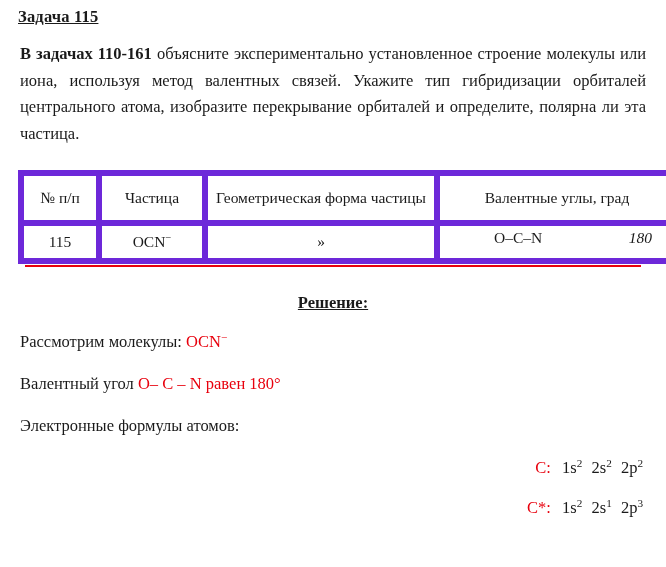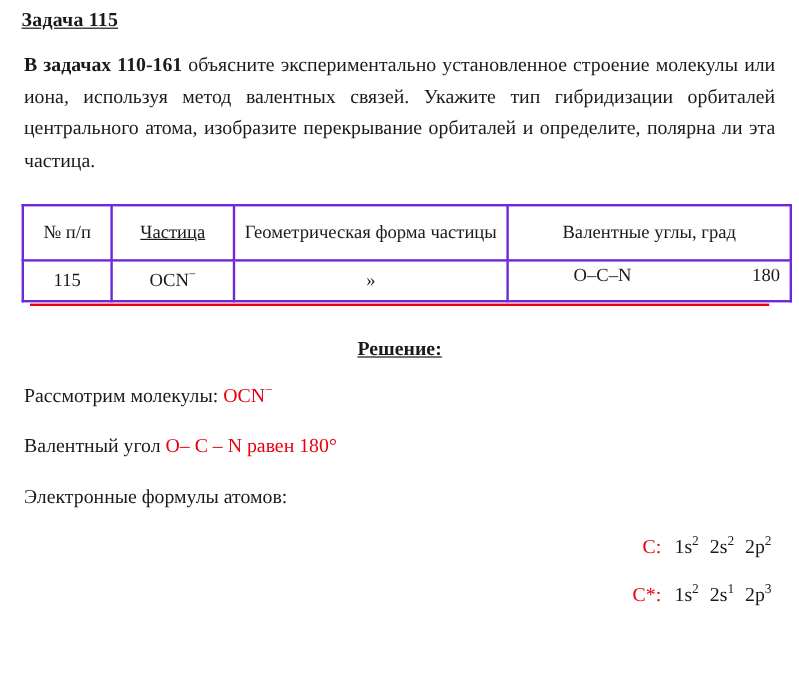--- a/index.html
+++ b/index.html
@@ -41,50 +41,51 @@
     font-weight: bold;
   }
   table.task-table {
     border-collapse: collapse;
     width: 616px;
     margin: 22px auto 0 auto;
     table-layout: fixed;
   }
   table.task-table th,
   table.task-table td {
-    border: 2px solid #6d28d9;
+    border: 6px solid #6d28d9;
     text-align: center;
     vertical-align: middle;
     font-size: 15.5px;
     padding: 3px 2px;
   }
   table.task-table th {
     font-weight: normal;
     height: 38px;
     line-height: 1.15;
   }
   table.task-table td {
     height: 26px;
   }
   .col-num { width: 68px; }
-  .col-part { width: 96px; text-decoration: underline; }
+  .col-part { width: 96px; }
   .col-form { width: 222px; font-family: Liberation Serif, serif; }
   .col-ang { width: 230px; }
   .ang-cell {
     position: relative;
   }
   .ang-left {
     position: absolute;
     left: 54px;
     top: 3px;
   }
   .ang-right {
     position: absolute;
-    right: 8px;
+    right: 22px;
     top: 3px;
+    font-style: italic;
   }
   .red-rule {
     width: 616px;
     height: 2px;
     background: #e8000d;
     margin: 1px auto 0 auto;
   }
   .solution {
     text-align: center;
     font-weight: bold;

